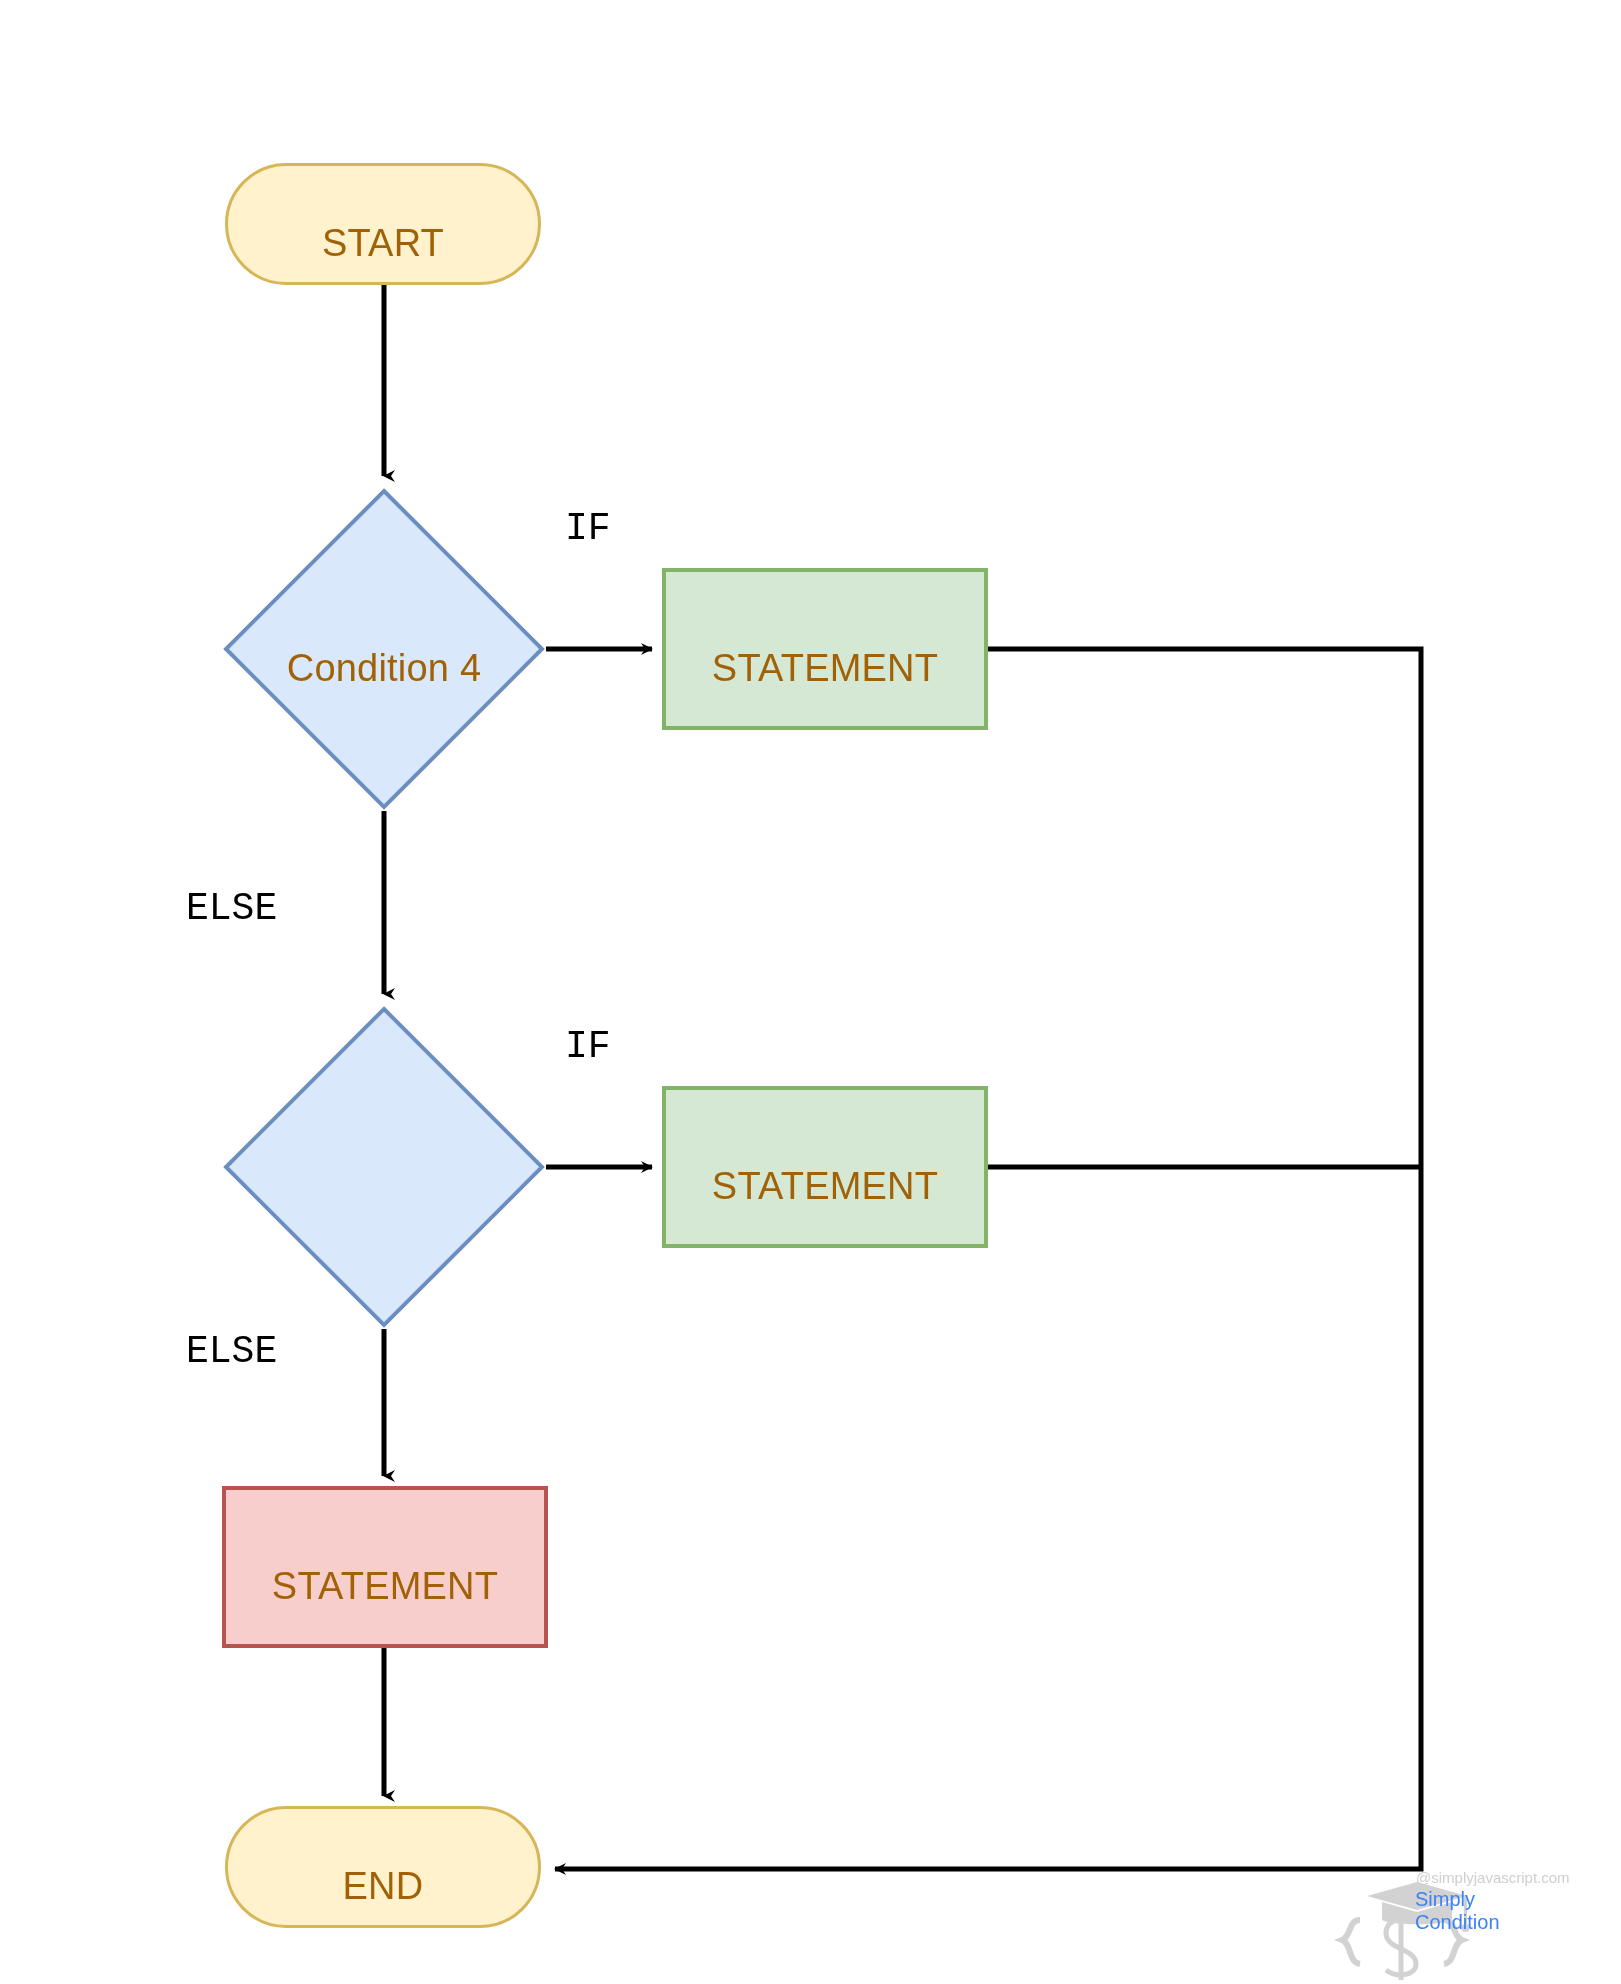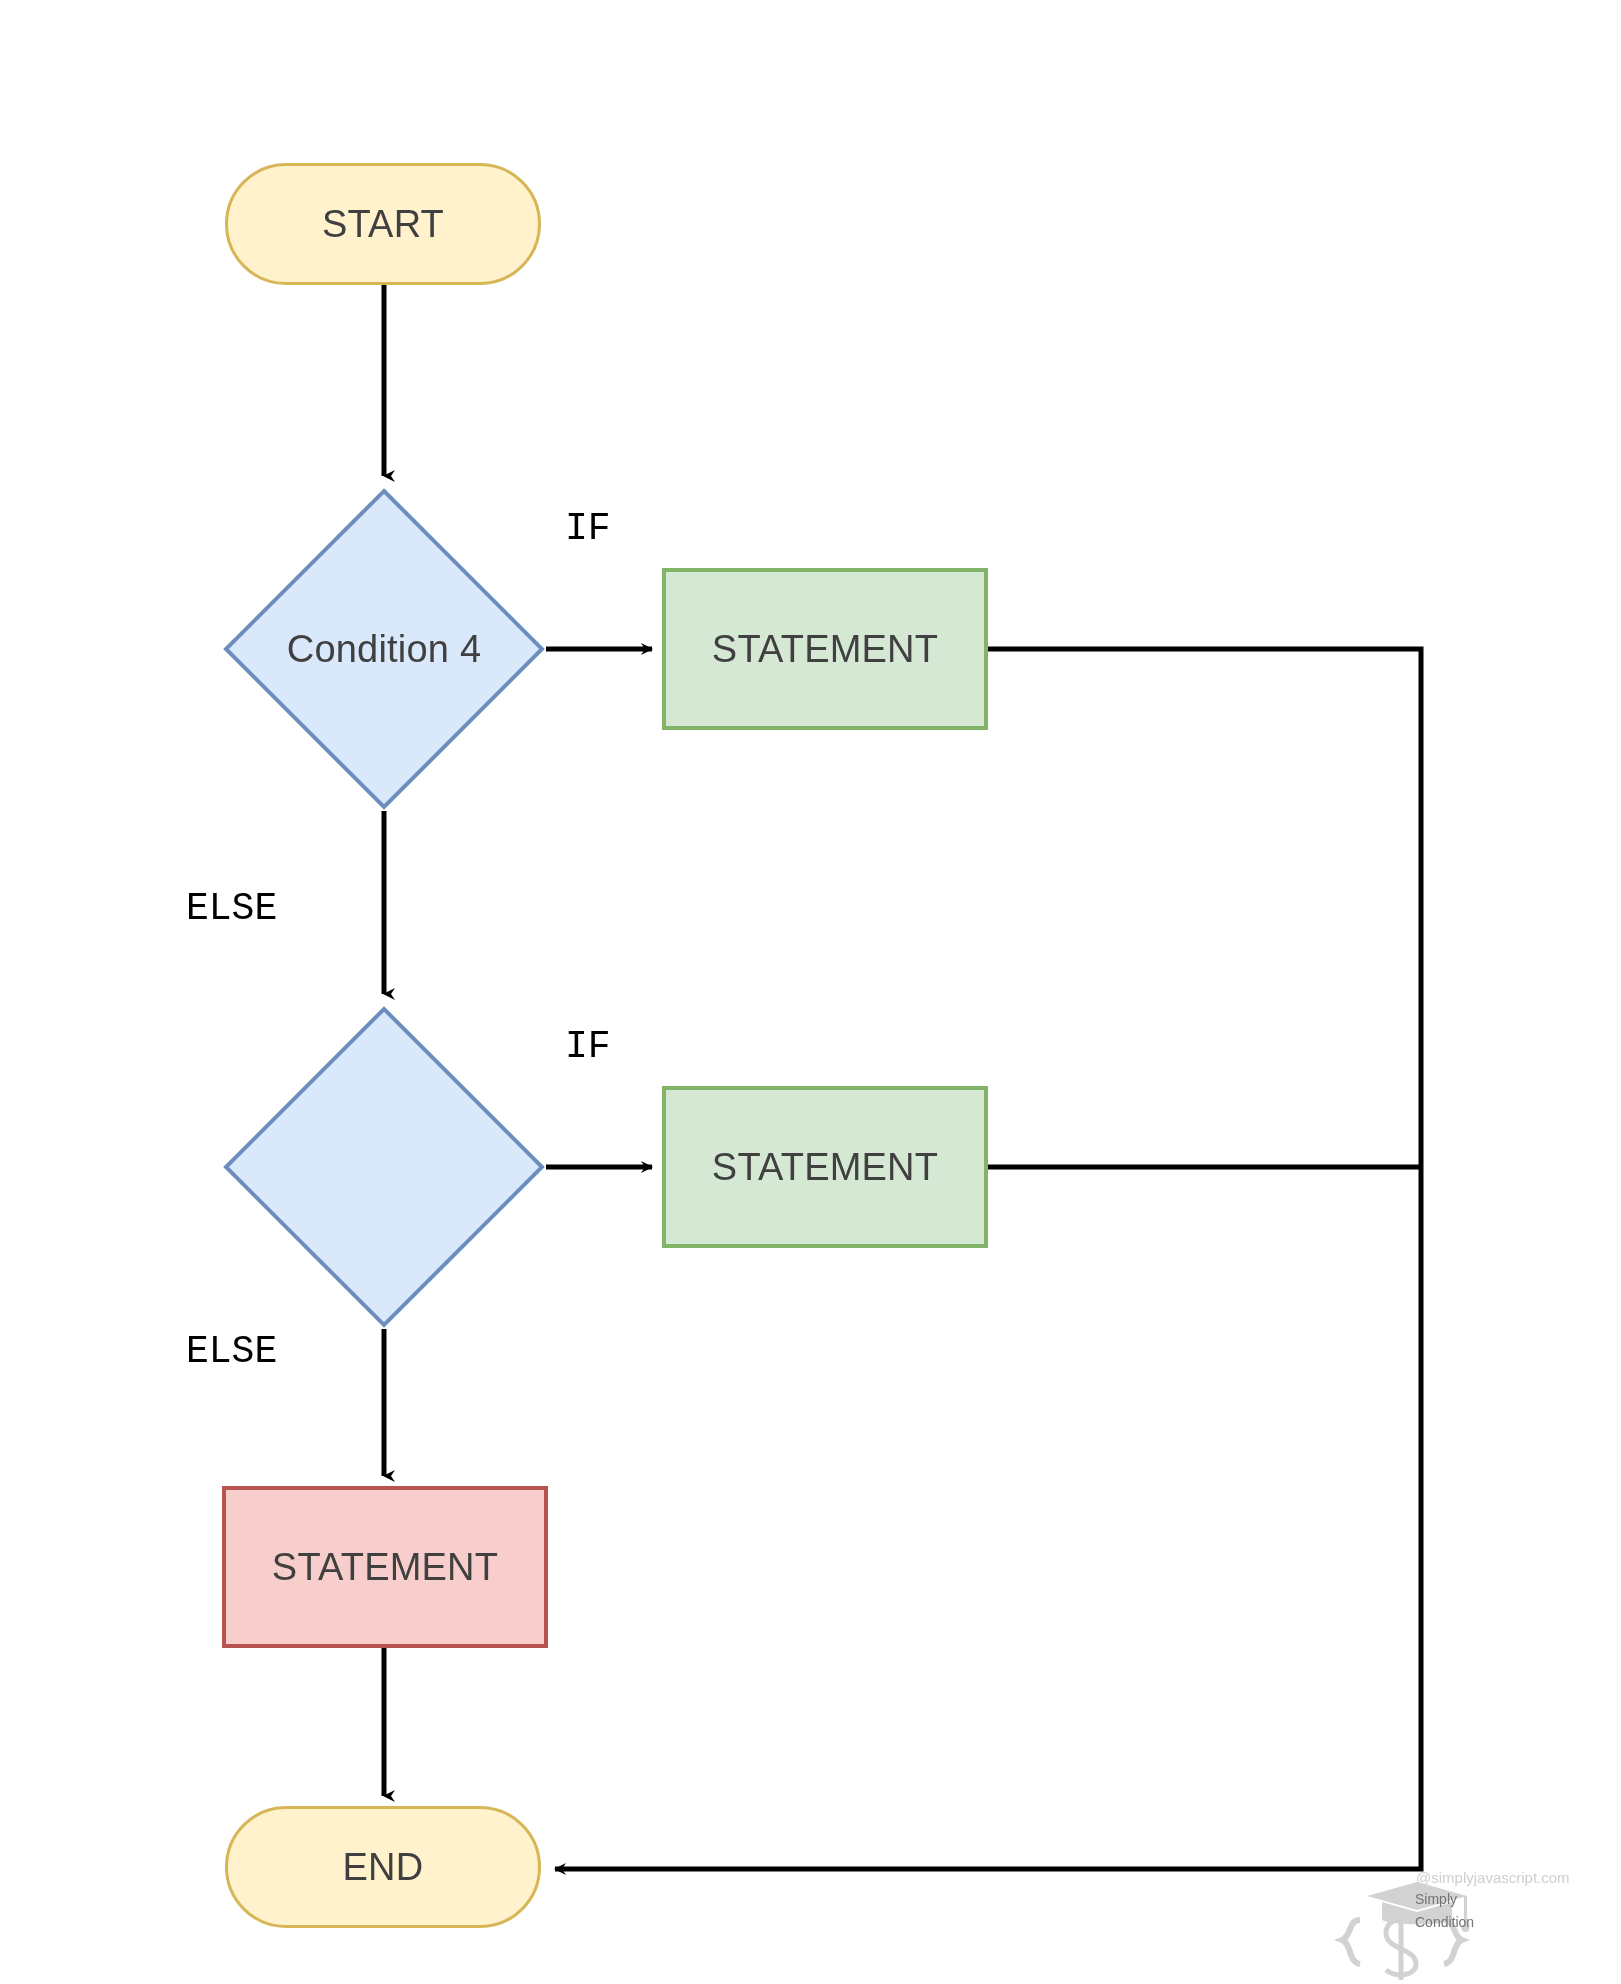--- a/index.html
+++ b/index.html
@@ -24,27 +24,28 @@
     top: 0;
     width: 1621px;
     height: 1984px;
   }
   .node-label {
     position: absolute;
     display: flex;
     align-items: center;
     justify-content: center;
     text-align: center;
-    color: #404040;
+    color: #a16207;
     font-family: "Liberation Sans", sans-serif;
     font-size: 38px;
     font-weight: 400;
     letter-spacing: 0.2px;
     pointer-events: none;
     white-space: nowrap;
+    margin-top: 19px;
   }
   .edge-label {
     position: absolute;
     color: #000000;
     font-family: Liberation Mono, monospace;
     font-size: 38px;
     font-weight: 400;
     white-space: nowrap;
   }
   
@@ -130,23 +131,23 @@
     top: 1878px;
     width: 300px;
     height: 106px;
     opacity: 1;
     pointer-events: none;
   }
   #watermark-text {
     position: absolute;
     left: 1415px;
     top: 1888px;
-    color: #737373;
-    font-family: "Liberation Sans", sans-serif;
-    font-size: 14px;
+    color: #3b82f6;
+    font-family: "Liberation Sans", sans-serif;
+    font-size: 20px;
     line-height: 23px;
     white-space: nowrap;
   }
   #watermark-url {
     position: absolute;
     left: 1416px;
     top: 1869px;
     color: #cfcfcf;
     font-family: "Liberation Sans", sans-serif;
     font-size: 15px;

